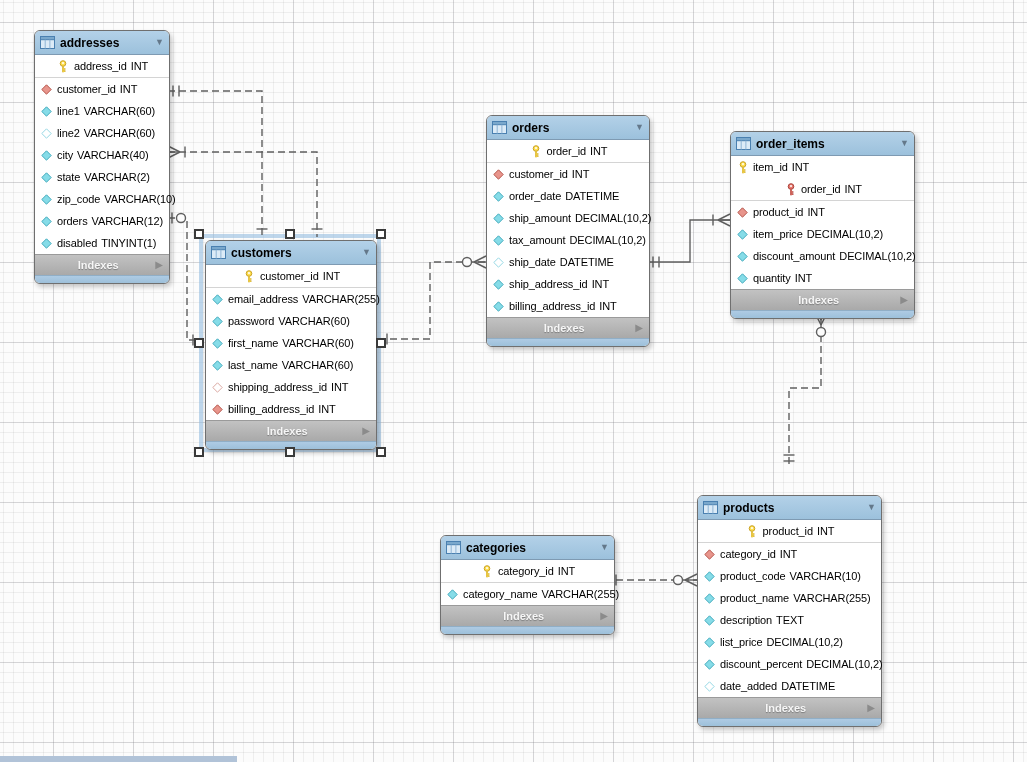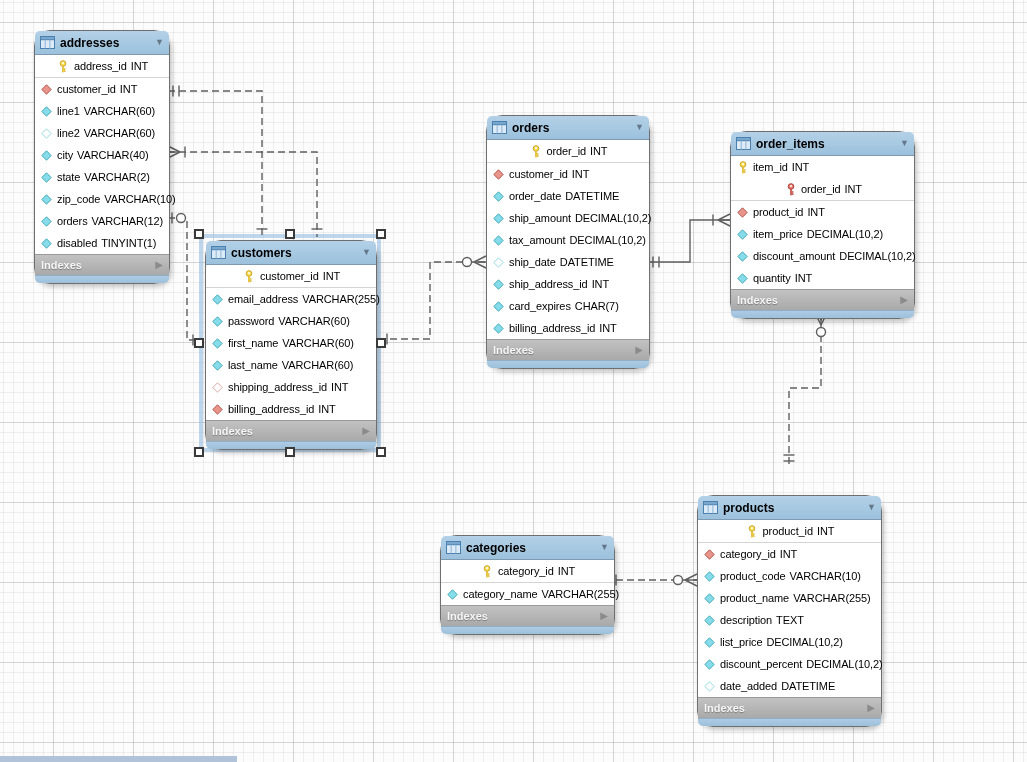--- a/index.html
+++ b/index.html
@@ -8,35 +8,35 @@
     background-color:#fcfcfc;
     background-image:
       linear-gradient(to right, rgba(120,120,130,0.22) 1px, transparent 1px),
       linear-gradient(to bottom, rgba(120,120,130,0.22) 1px, transparent 1px),
       linear-gradient(to right, rgba(0,0,0,0.055) 1px, transparent 1px),
       linear-gradient(to bottom, rgba(0,0,0,0.055) 1px, transparent 1px);
     background-size:80px 80px,80px 80px,10px 10px,10px 10px;
     background-position:53px 22px,53px 22px,3px 2px,3px 2px;
   }
   #connections{position:absolute;left:0;top:0;z-index:3;}
-  .db-table{position:absolute;z-index:4;border:1px solid #6f6f6f;border-radius:16px;
+  .db-table{position:absolute;z-index:4;border:1px solid #6f6f6f;border-radius:6px;
     background:#fff;box-shadow:2px 3px 5px rgba(0,0,0,0.22);}
   .tbl-header{height:23px;display:flex;align-items:center;gap:5px;padding:0 5px;
     background:linear-gradient(#b3d1e8,#9cc1dc);border-bottom:1px solid #7e9ab2;
     border-radius:5px 5px 0 0;}
   .tbl-title{flex:1;font-size:12px;font-weight:bold;color:#000;white-space:nowrap;}
   .tbl-collapse{font-size:9px;color:#64788a;line-height:1;cursor:pointer;}
   .tbl-row{height:22px;display:flex;align-items:center;padding:0 4px 0 5px;background:#fff;white-space:nowrap;}
   .tbl-row.sep-after{border-bottom:1px solid #d4d4d4;justify-content:center;}
   .row-icon{width:13px;display:inline-flex;justify-content:center;margin-right:4px;flex:none;}
   .fld{font-size:11px;color:#000;letter-spacing:-0.1px;}
   .fld-type{margin-left:4px;}
   .tbl-footer{height:20px;display:flex;align-items:center;padding:0 6px;
     background:linear-gradient(#c2c2c2,#a9a9a9);border-top:1px solid #9a9a9a;}
-  .footer-label{flex:1;font-size:11px;font-weight:bold;color:#f6f6f6;text-shadow:0 1px 1px rgba(0,0,0,0.3);}
+  .footer-label{flex:1;font-size:11px;font-weight:bold;color:#f6f6f6;text-shadow:0 1px 1px rgba(0,0,0,0.3);text-align:center;}
   .footer-arrow{font-size:10px;color:#8b8b8b;line-height:1;cursor:pointer;}
   .tbl-strip{height:7px;background:linear-gradient(#aecbe4,#9dc0da);border-top:1px solid #90aec6;border-radius:0 0 5px 5px;}
   .sel-frame{position:absolute;z-index:2;border:4px solid rgba(148,189,224,0.60);border-radius:3px;}
   .sel-handle{position:absolute;z-index:6;width:10px;height:10px;background:#fff;border:2px solid #3a3a3a;box-sizing:border-box;}
   #bottom-bar{position:absolute;left:0;top:756px;width:237px;height:6px;background:#b1c3d8;z-index:7;}
 </style>
 </head>
 <body>
 
 <div id="canvas">
@@ -359,29 +359,20 @@
         </span>
         <span class="fld">ship_address_id</span>
         <span class="fld fld-type">INT</span>
       </div>
       <div class="tbl-row">
         <span class="row-icon">
           <svg width="11" height="11" viewBox="0 0 11 11">
             <polygon points="5.5,0.8 10.2,5.5 5.5,10.2 0.8,5.5" fill="#86dce8" stroke="#43aabc" stroke-width="1"></polygon>
           </svg>
         </span>
-        <span class="fld">card_expires</span>
-        <span class="fld fld-type">CHAR(7)</span>
-      </div>
-      <div class="tbl-row">
-        <span class="row-icon">
-          <svg width="11" height="11" viewBox="0 0 11 11">
-            <polygon points="5.5,0.8 10.2,5.5 5.5,10.2 0.8,5.5" fill="#86dce8" stroke="#43aabc" stroke-width="1"></polygon>
-          </svg>
-        </span>
         <span class="fld">billing_address_id</span>
         <span class="fld fld-type">INT</span>
       </div>
       <div class="tbl-footer">
         <span class="footer-label">Indexes</span>
         <span class="footer-arrow">▶</span>
       </div>
       <div class="tbl-strip"></div>
     </div>
     <div class="db-table" style="left: 730px; top: 131px; width: 183px;">

